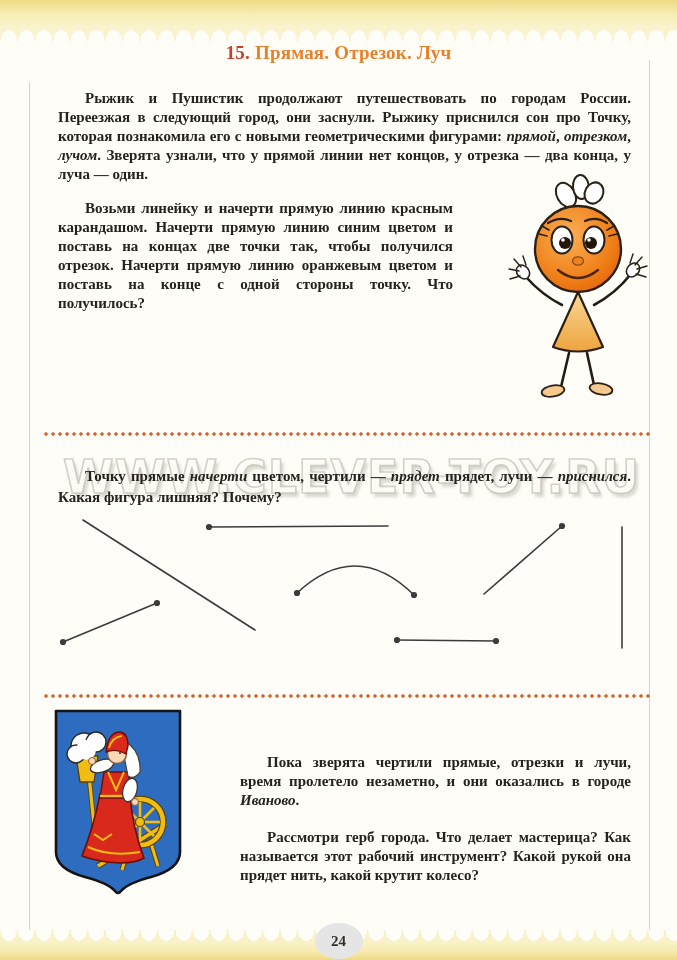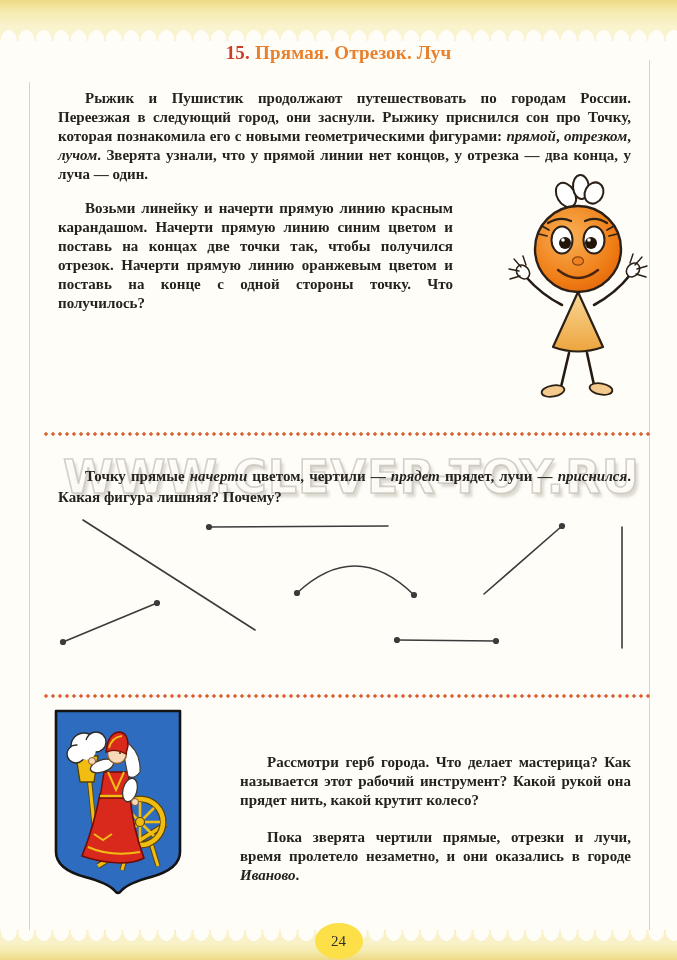--- a/index.html
+++ b/index.html
@@ -14,23 +14,23 @@
     background-color:#faf3cf;
     background-image:radial-gradient(8.2px 11px at 50% 100%, #fffdf8 97%, rgba(255,253,248,0) 100%);
     background-size:17.5px 13px;background-repeat:repeat-x;}
   .band-bottom{position:absolute;bottom:0;left:0;right:0;height:17px;z-index:3;
     background:linear-gradient(0deg,#eeda84 0%,#f6ecb2 55%,#f9f1c8 100%);}
   .scallop-bottom{position:absolute;bottom:17px;left:0;right:0;height:13px;z-index:3;
     background-color:#f9f1c8;
     background-image:radial-gradient(8.2px 11px at 50% 0%, #fffdf8 97%, rgba(255,253,248,0) 100%);
     background-size:17.5px 13px;background-repeat:repeat-x;}
   .page-num-badge{position:absolute;bottom:1px;left:50%;transform:translateX(-50%);
-    width:48px;height:36px;background:#fde047;border-radius:50%;z-index:4;
+    width:48px;height:36px;background:#e5e5e5;border-radius:50%;z-index:4;
     display:flex;align-items:center;justify-content:center;
-    font-size:15px;font-weight:normal;color:#33302c;}
+    font-size:15px;font-weight:bold;color:#33302c;}
   .scan-edge{position:absolute;width:1px;background:rgba(125,125,125,.32);z-index:2;}
   .scan-edge.left{left:29px;top:82px;bottom:30px;}
   .scan-edge.right{left:649px;top:60px;bottom:30px;}
   
   .title{position:absolute;top:42px;left:0;right:0;text-align:center;z-index:2;
     font-size:19px;font-weight:bold;letter-spacing:.2px;}
   .title .num{color:#cd3d28;}
   .title .rest{color:#e8802c;}
   .para{position:absolute;z-index:2;font-size:15px;line-height:19px;font-weight:600;
     text-align:justify;}
@@ -223,19 +223,19 @@
       <ellipse cx="82" cy="84" rx="7" ry="12" transform="rotate(15 82 84)" fill="#fff" stroke="#3a362f" stroke-width="1.3"></ellipse>
       <circle cx="87" cy="96" r="3.5" fill="#f7d9b8" stroke="#8a5a30" stroke-width="1"></circle>
       <circle cx="69" cy="48" r="9.5" fill="#f7d9b8" stroke="#8a5a30" stroke-width="1.4"></circle>
       <circle cx="72" cy="47" r="1.1" fill="#4a2a10"></circle>
       <path d="M58,46 Q60,26 72,26 Q80,27 80,40 L78,48 Q68,42 58,46 Z" fill="#d9281c" stroke="#6d0d04" stroke-width="1.4"></path>
       <path d="M61,42 Q64,31 74,30" stroke="#f2bd13" stroke-width="1.8" fill="none"></path>
     </g>
   </svg>
 
   <div class="para bottom-text">
+    <p><span>Пока зверята чертили прямые, отрезки и лучи, время пролетело незаметно, и они оказались в городе </span><span class="bold-ital">Иваново</span><span>.</span></p>
     <p>Рассмотри герб города. Что делает мастерица? Как называется этот рабочий инструмент? Какой рукой она прядет нить, какой крутит колесо?</p>
-    <p><span>Пока зверята чертили прямые, отрезки и лучи, время пролетело незаметно, и они оказались в городе </span><span class="bold-ital">Иваново</span><span>.</span></p>
   </div>
 
   <div class="page-num-badge">24</div>
 
 </div>
 
 </body></html>

